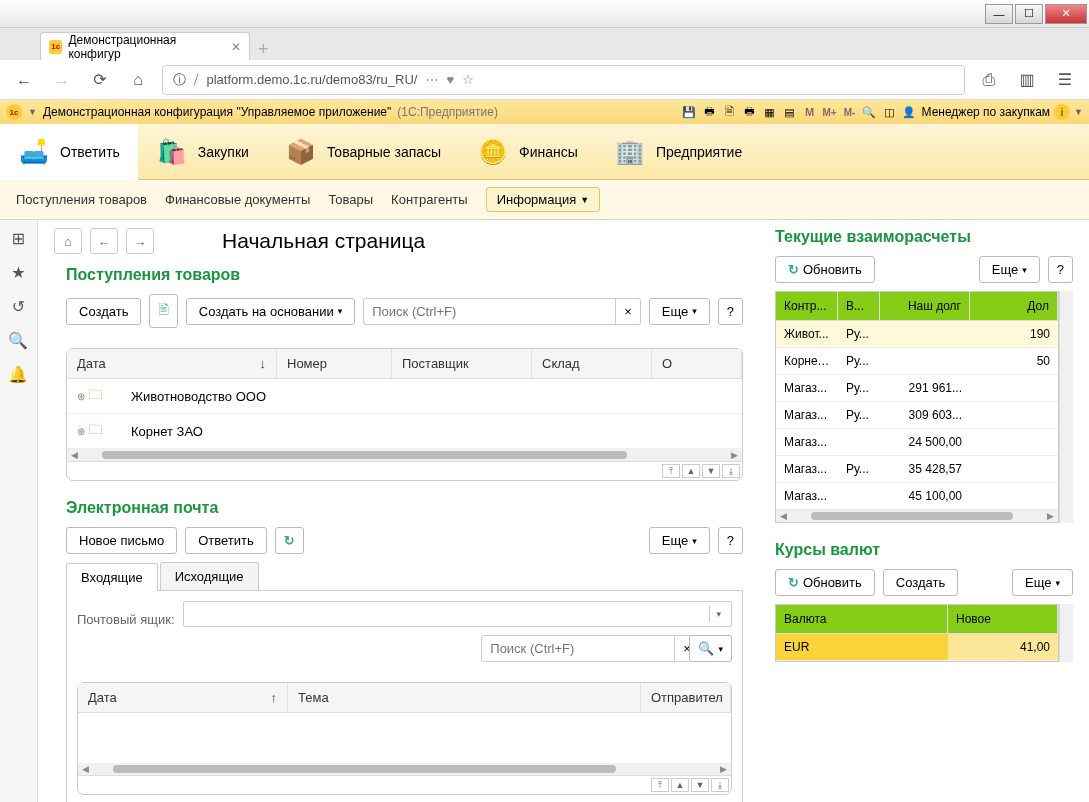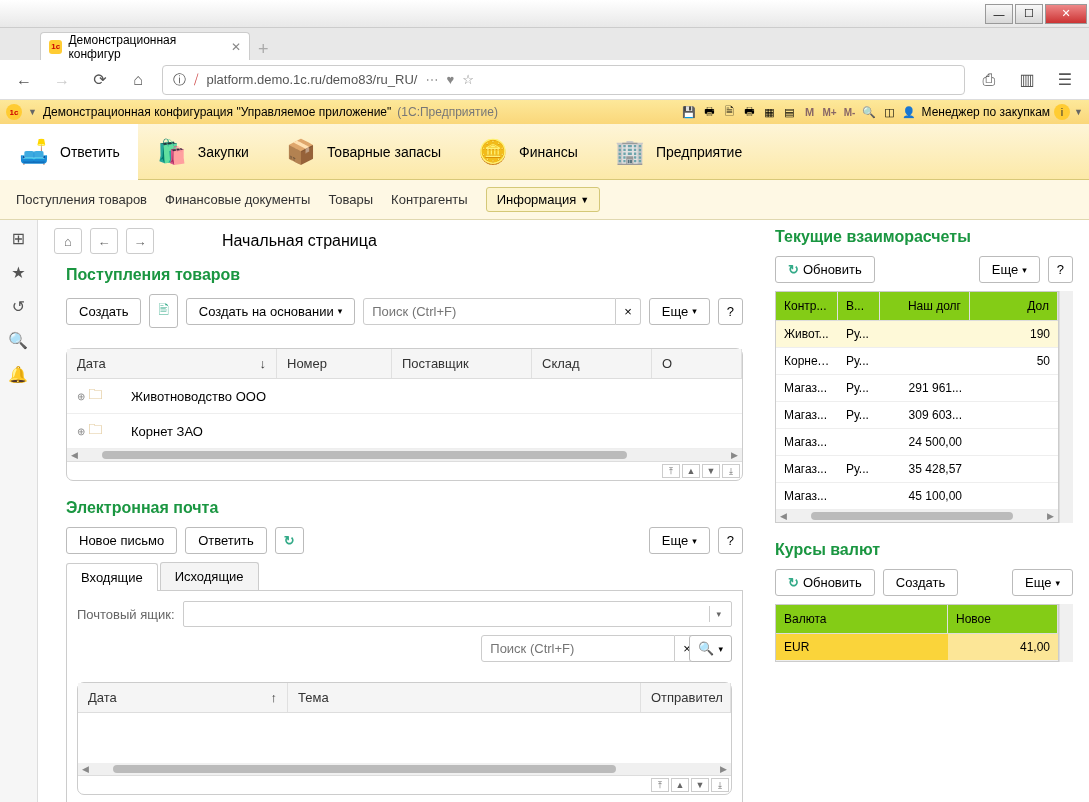--- a/index.html
+++ b/index.html
@@ -45,21 +45,21 @@
 .content { display: flex; height: calc(802px - 28px - 32px - 40px - 24px - 56px - 40px); }
 .left-rail { width: 38px; background: #f6f6f6; border-right: 1px solid #ddd; display: flex; flex-direction: column; align-items: center; padding-top: 8px; gap: 14px; }
 .rail-icon { width: 20px; height: 20px; color: #555; display: flex; align-items: center; justify-content: center; font-size: 16px; cursor: pointer; }
 .main-area { flex: 1; background: #fff; padding: 8px 16px; overflow: hidden; display: flex; gap: 20px; }
 .col-left { flex: 1; min-width: 0; }
 .col-right { width: 310px; }
 
 
 .page-head { display: flex; align-items: center; gap: 8px; margin-bottom: 12px; }
 .page-head .icon-btn { width: 28px; height: 26px; border: 1px solid #ccc; border-radius: 3px; background: #fff; display: flex; align-items: center; justify-content: center; cursor: pointer; font-size: 13px; color: #666; }
-.page-title { font-size: 16px; margin-left: 60px; }
+.page-title { font-size: 21px; margin-left: 60px; }
 
 
 .panel { margin-bottom: 18px; padding-left: 12px; }
 .panel-title { color: #1a9641; font-size: 16px; font-weight: bold; margin-bottom: 10px; }
 .toolbar { display: flex; align-items: center; gap: 8px; margin-bottom: 8px; }
 .btn { border: 1px solid #bbb; background: #fff; padding: 5px 12px; border-radius: 3px; font-size: 13px; cursor: pointer; display: flex; align-items: center; gap: 4px; }
 .btn.icon-only { padding: 5px 8px; }
 .search-box { flex: 1; display: flex; }
 .search-box input { flex:1; border: 1px solid #ccc; border-radius: 3px 0 0 3px; padding: 5px 8px; font-size: 13px; }
 .search-box .clear { border: 1px solid #ccc; border-left: none; padding: 5px 8px; background: #fff; cursor: pointer; border-radius: 0 3px 3px 0; }
@@ -77,21 +77,21 @@
 .tbl-scroll { height: 12px; background: #f0f0f0; display: flex; align-items: center; position: relative; }
 .tbl-scroll .thumb { height: 8px; background: #bbb; border-radius: 4px; margin-left: 20px; flex: 1; margin-right: 100px; }
 .tbl-foot-icons { display: flex; gap: 2px; padding: 2px; border-top: 1px solid #ddd; justify-content: flex-end; }
 .tbl-foot-icons span { width: 18px; height: 14px; border: 1px solid #ccc; font-size: 9px; display: flex; align-items: center; justify-content: center; color: #666; cursor: pointer; }
 
 
 .tabs { display: flex; border-bottom: 1px solid #ccc; }
 .tab { padding: 6px 14px; border: 1px solid #ccc; border-bottom: none; margin-right: 2px; background: #f4f4f4; cursor: pointer; font-size: 13px; border-radius: 3px 3px 0 0; }
 .tab.active { background: #fff; position: relative; top: 1px; }
 .tab-content { border: 1px solid #ccc; border-top: none; padding: 10px; }
-.form-row { display: flex; align-items: center; gap: 8px; margin-bottom: 8px; font-size: 13px; color: #666; }
+.form-row { display: flex; align-items: flex-end; gap: 8px; margin-bottom: 8px; font-size: 13px; color: #666; }
 .form-row select, .combo { flex: 1; border: 1px solid #ccc; padding: 4px; border-radius: 2px; display: flex; }
 .combo { height: 26px; }
 .combo .arrow { margin-left: auto; border-left: 1px solid #ccc; padding: 0 6px; display: flex; align-items: center; font-size: 9px; color: #666; }
 
 
 .data-table { border: 1px solid #ccc; }
 .data-table .dt-head { display: flex; background: #84cc16; border-bottom: 1px solid #ddd; }
 .data-table .dt-head > div { padding: 7px 8px; border-right: 1px solid #e0e0e0; font-size: 12px; overflow: hidden; white-space: nowrap; text-overflow: ellipsis; }
 .data-table .dt-row { display: flex; border-bottom: 1px solid #eee; }
 .data-table .dt-row > div { padding: 6px 8px; font-size: 12px; overflow: hidden; white-space: nowrap; text-overflow: ellipsis; }

